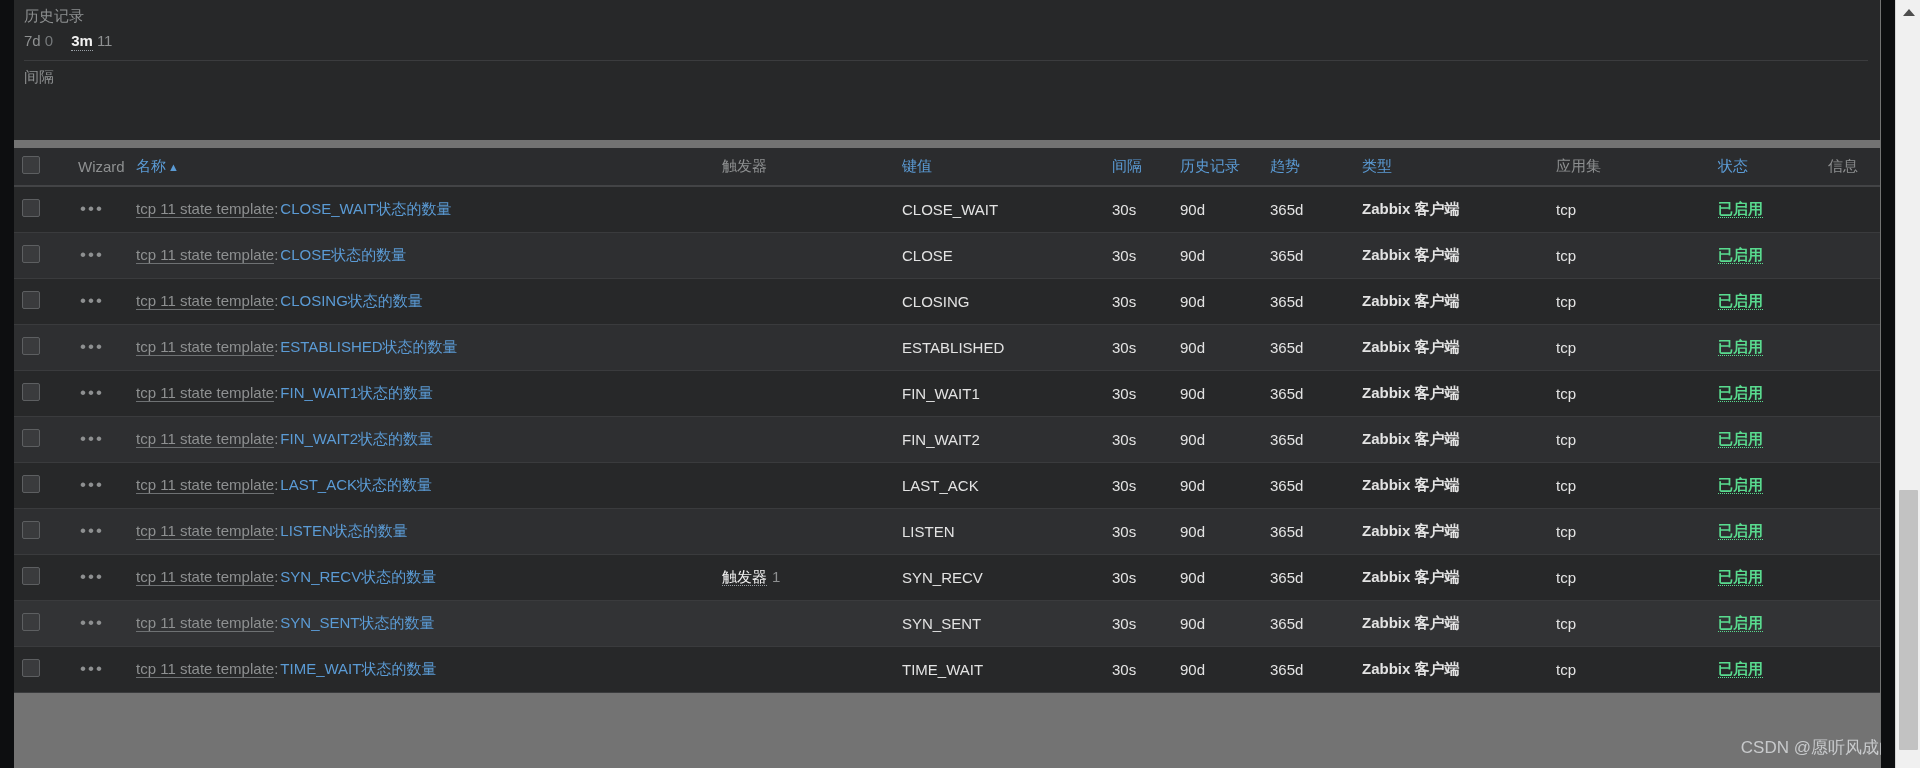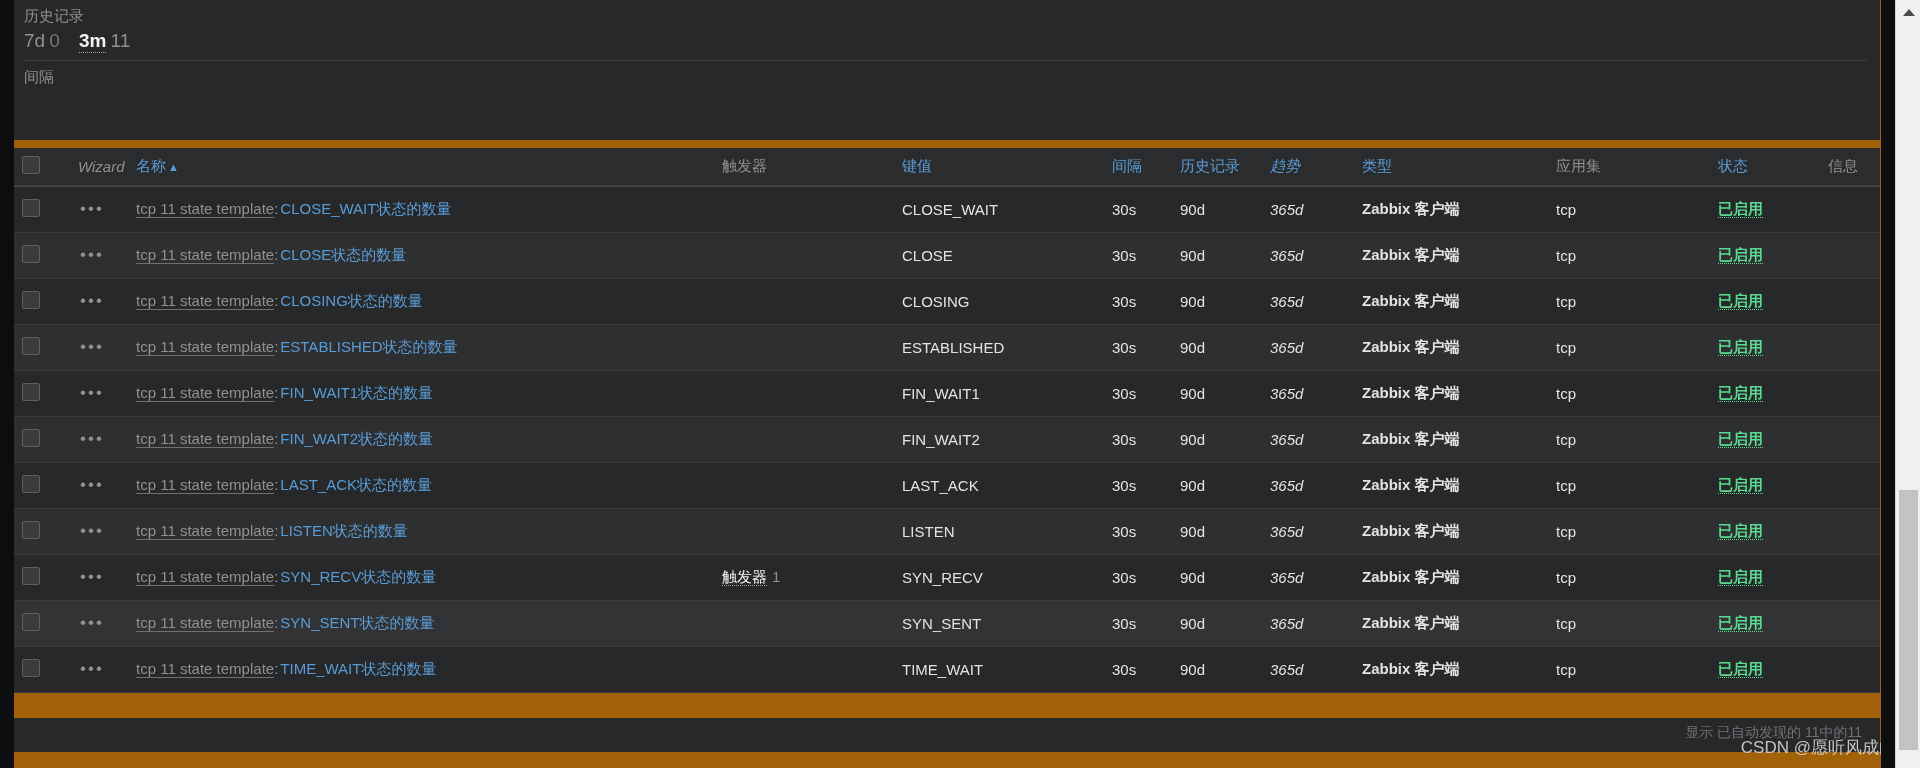--- a/index.html
+++ b/index.html
@@ -6,40 +6,40 @@
   html, body {
     margin: 0; padding: 0;
     width: 1920px; height: 768px;
     background: #0f1012;
     font-family: "Liberation Sans", "DejaVu Sans", sans-serif;
     overflow: hidden;
   }
   #app {
     position: relative;
     width: 1920px; height: 768px;
-    background: #a16207;
+    background: #737373;
   }
 
   
   .left-gutter {
     position: absolute; left: 0; top: 0; width: 14px; height: 768px;
     background: #0d0e10;
   }
 
   
   .filter-panel {
     position: absolute; left: 14px; top: 0; width: 1866px; height: 140px;
     background: #272829;
   }
   .filter-block { padding: 0 0 0 10px; }
   .filter-label {
     color: #8e9091; font-size: 15px; line-height: 20px;
     padding: 6px 0 4px 0;
   }
-  .filter-values { font-size: 19px; line-height: 22px; white-space: nowrap; }
+  .filter-values { font-size: 15px; line-height: 22px; white-space: nowrap; }
   .fv-item { margin-right: 14px; }
   .fv-key {
     color: #f2f2f2; border-bottom: 1px dotted #9aa0a6; padding-bottom: 1px;
     font-weight: bold;
   }
   .fv-key.dim { color: #8e9091; border-bottom: none; font-weight: normal; }
   .fv-count { color: #8e9091; margin-left: 4px; }
   .fv-count.zero { color: #76797b; }
   .divider-line {
     height: 1px; background: #3b3c3e; margin: 8px 0 0 10px; width: 1844px;
@@ -102,27 +102,27 @@
   }
 
   
   .c-cb   { width: 42px; }
   .c-wz   { width: 72px; padding-left: 24px !important; }
   .c-name { width: 586px; }
   .c-trig { width: 180px; }
   .c-key  { width: 210px; }
   .c-int  { width: 68px; }
   .c-hist { width: 90px; }
-  .c-trend{ width: 92px; font-style: italic; }
+  .c-trend{ width: 92px; }
   .c-type { width: 194px; font-weight: bold; }
   .c-app  { width: 162px; margin-top: 9px; }
   .c-stat { width: 110px; }
   .c-info { width: 60px; }
 
-  th.c-wz { padding-left: 22px !important; font-style: italic; }
+  th.c-wz { padding-left: 22px !important; }
   th.c-trig { text-align: right; }
 
   
   .table-footer {
     position: absolute; left: 14px; top: 718px; width: 1866px; height: 34px;
     background: #272829;
   }
   .footer-text {
     position: absolute; right: 18px; top: 6px;
     font-size: 14px; color: #6f7174;
@@ -357,23 +357,20 @@
             <td class="c-trend">365d</td>
             <td class="c-type">Zabbix 客户端</td>
             <td class="c-app">tcp</td>
             <td class="c-stat"><a class="status-en">已启用</a></td>
             <td class="c-info"></td>
           </tr>
         </tbody>
     </table>
   </div>
 
-  <div class="table-footer">
-    <div class="footer-text">显示 已自动发现的 11中的11</div>
-  </div>
 
   <div class="watermark">CSDN @愿听风成曲</div>
 
   <div class="sb-track-right-dark"></div>
   <div class="scrollbar">
     <div class="sb-arrow-up"></div>
     <div class="sb-thumb"></div>
   </div>
 
 </div>

